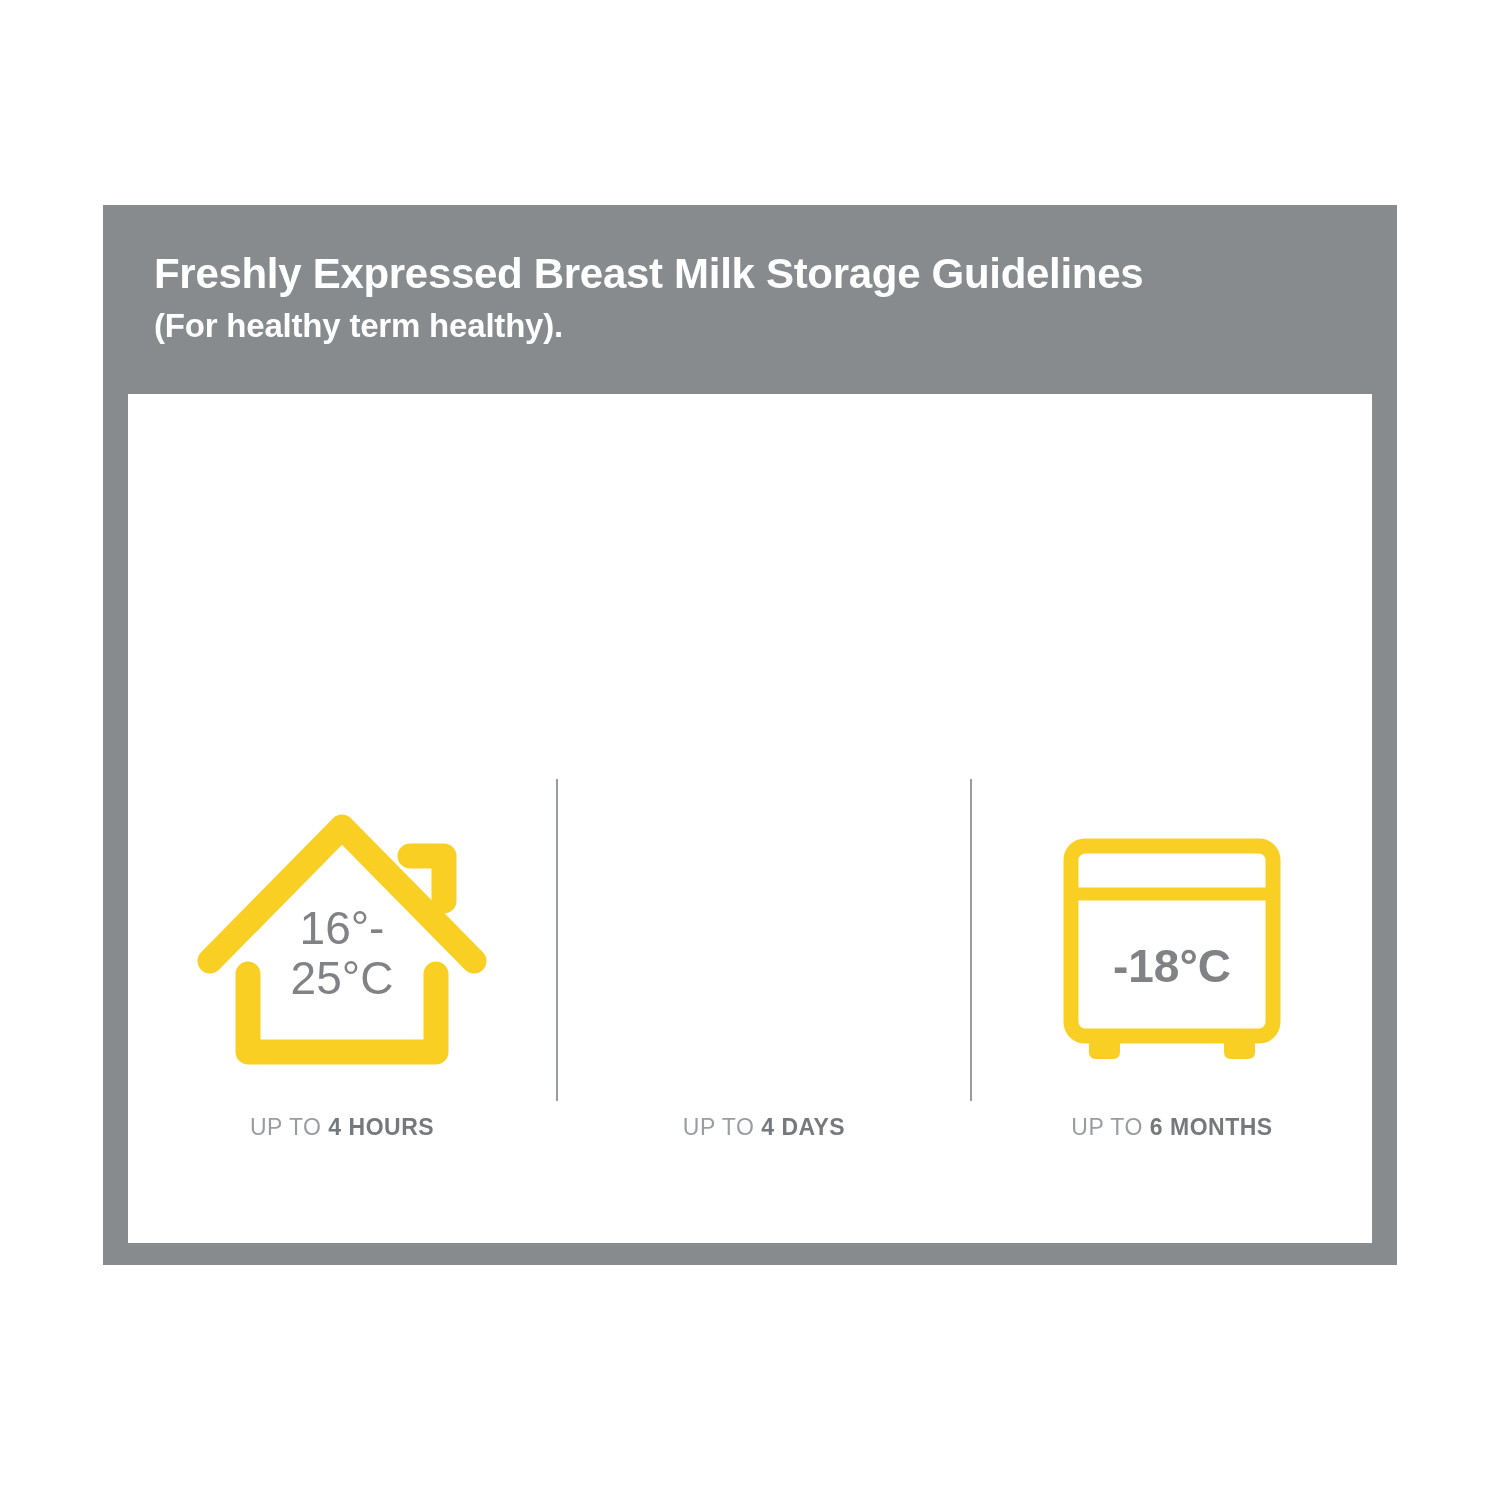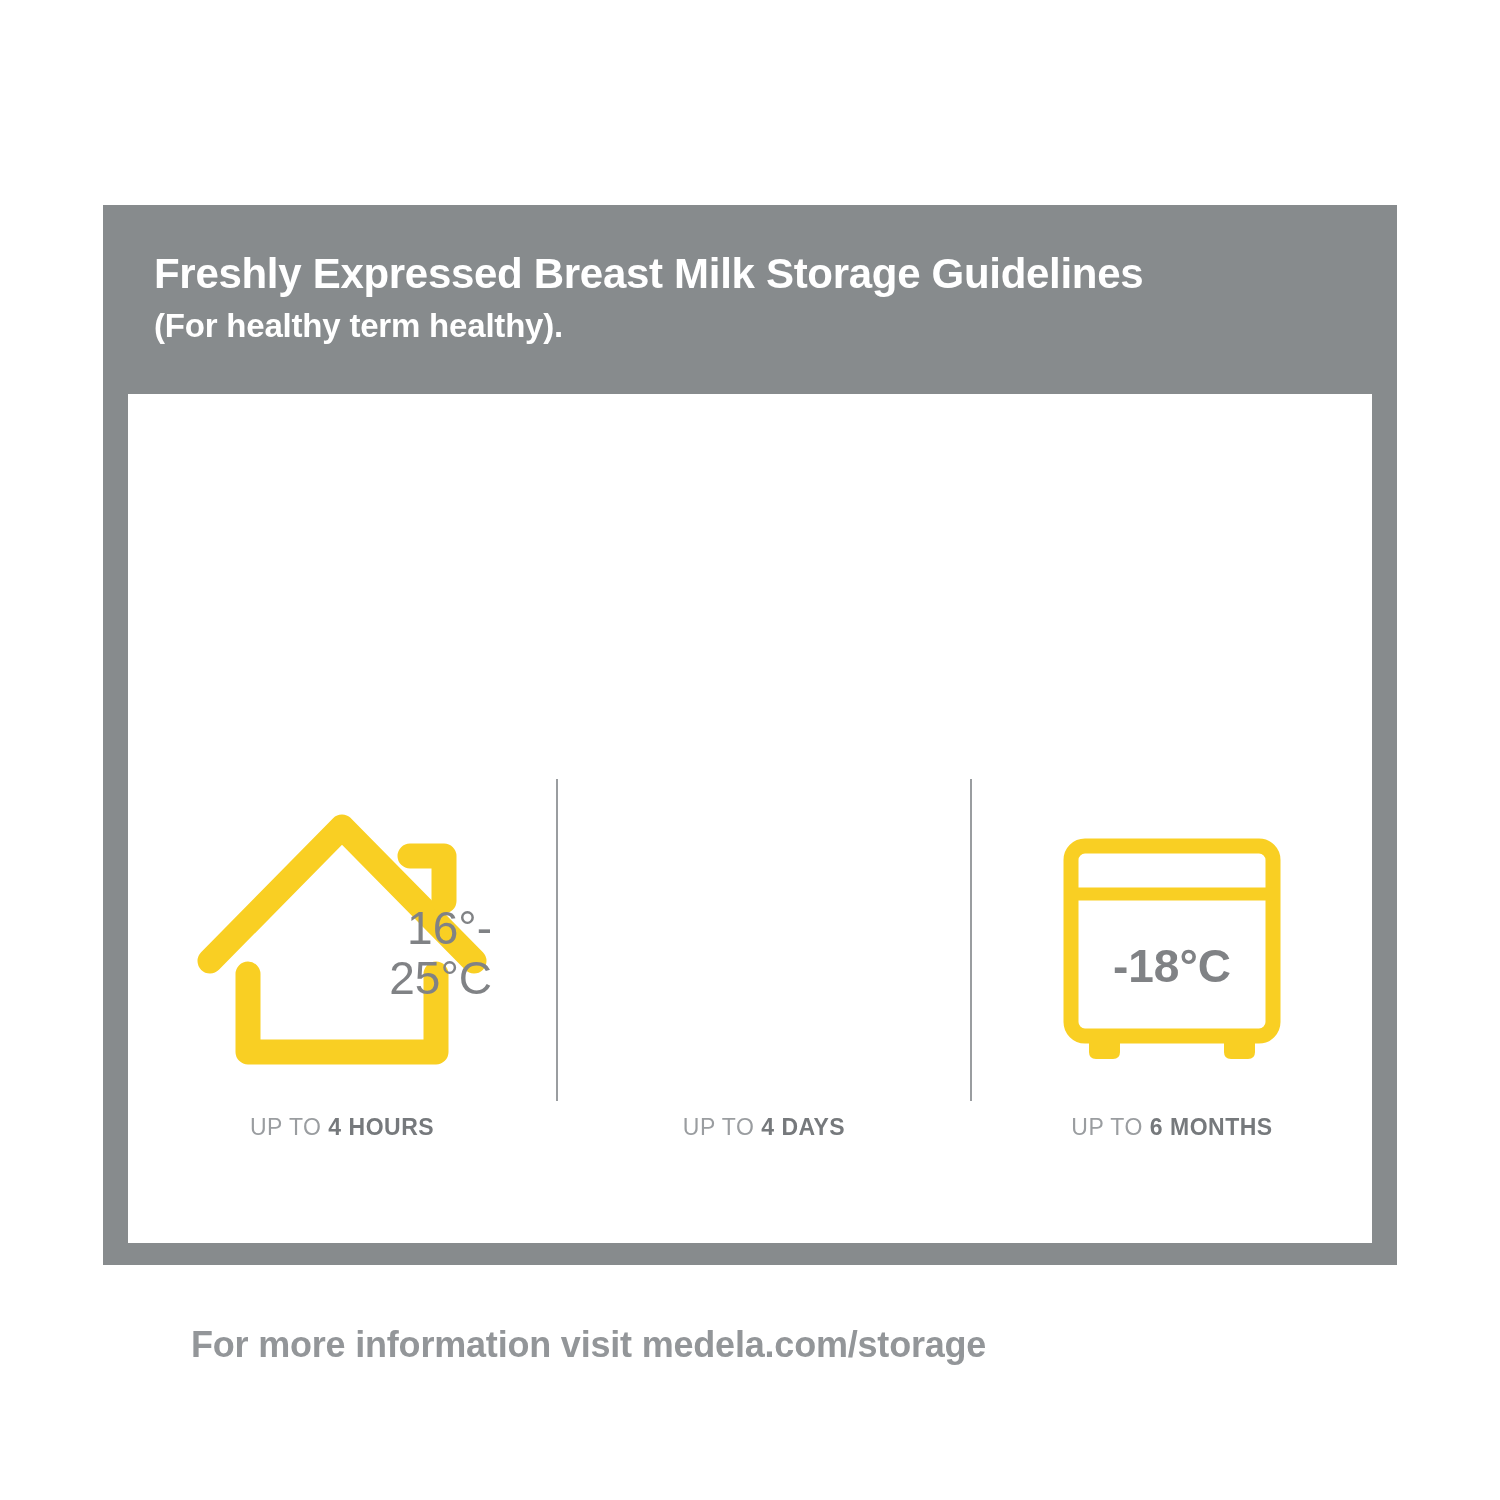--- a/index.html
+++ b/index.html
@@ -161,21 +161,21 @@
         <div class="icon-wrap" id="icon-house-wrap">
           <div class="icon-box" style="width:300px;height:270px;">
             <svg width="300" height="270" viewBox="0 0 300 270">
 
               <path d="M 18 157 L 150 23 L 282 157" fill="none" stroke="#f9cf23" stroke-width="25" stroke-linecap="round" stroke-linejoin="round"></path>
 
               <path d="M 218 52 L 252 52 L 252 97" fill="none" stroke="#f9cf23" stroke-width="25" stroke-linecap="round" stroke-linejoin="round"></path>
 
               <path d="M 56 170 L 56 248 L 244 248 L 244 170" fill="none" stroke="#f9cf23" stroke-width="25" stroke-linecap="round" stroke-linejoin="round"></path>
             </svg>
-            <div class="icon-temp" style="top:100px;left:0;text-align:right;">16°-
+            <div class="icon-temp" style="top:100px;left:0;">16°-
 25°C</div>
           </div>
         </div>
         <div class="caption">
           <span>UP TO </span><span class="strong">4 HOURS</span>
         </div>
       </div>
 
       <div class="column" id="column-refrigerator">
         <div class="caption">
@@ -198,16 +198,15 @@
             <div class="icon-temp" style="top:138px;left:0;font-weight:bold;">-18°C</div>
           </div>
         </div>
         <div class="caption">
           <span>UP TO </span><span class="strong">6 MONTHS</span>
         </div>
       </div>
 
     </div>
 
-    <div class="footer">For more information visit medela.com/storage</div>
 
   </div>
 </div>
 
 </body></html>

